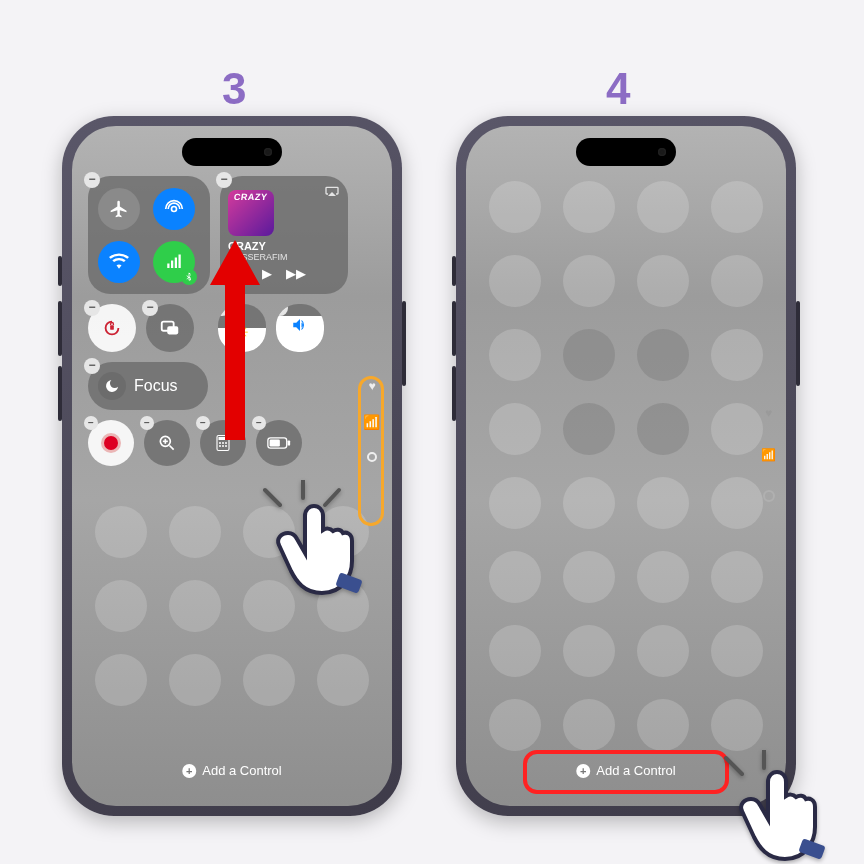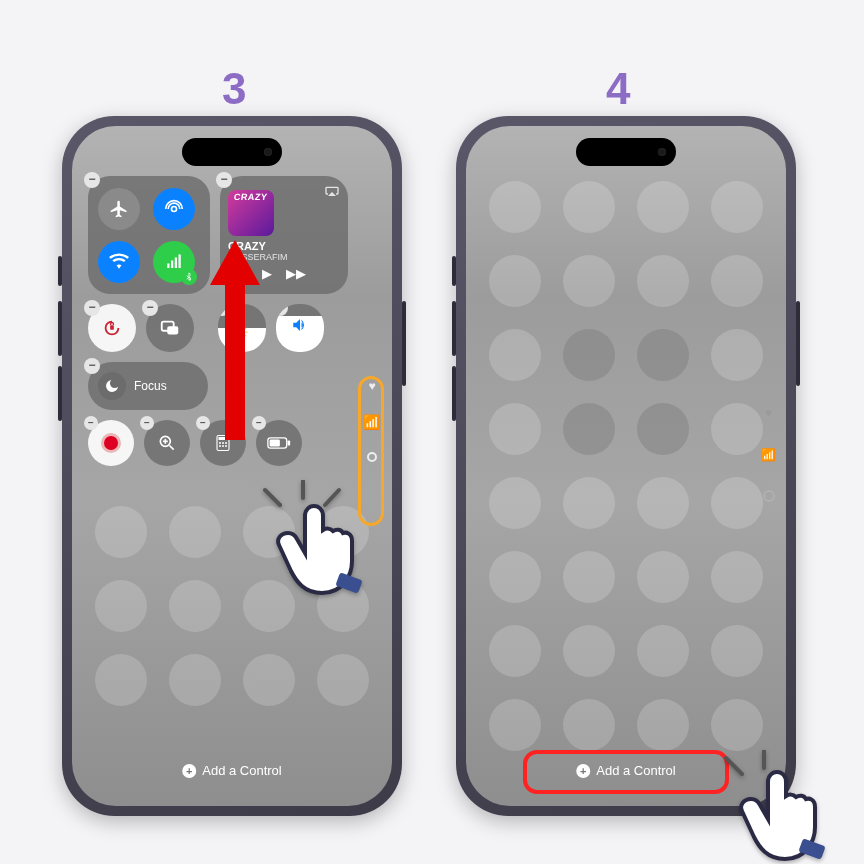--- a/index.html
+++ b/index.html
@@ -328,21 +328,21 @@
                 </svg>
             </div>
           </div>
           <div class="tile focus-tile">
             <span class="minus">−</span>
             <span class="ic">
               <svg width="16" height="16" viewBox="0 0 24 24">
                   <path fill="#fff" d="M21 13A9 9 0 1 1 11 3a7 7 0 0 0 10 10z"></path>
                 </svg>
             </span>
-            <span style="font-size:12px;">Focus</span>
+            <span style="font-size:16px;">Focus</span>
           </div>
         </div>
         <div class="vsliders">
           <div class="tile vslider bright">
             <span class="minus">−</span>
             <div class="fill"></div>
             <span class="ic">☀</span>
           </div>
           <div class="tile vslider vol">
             <span class="minus">−</span>

